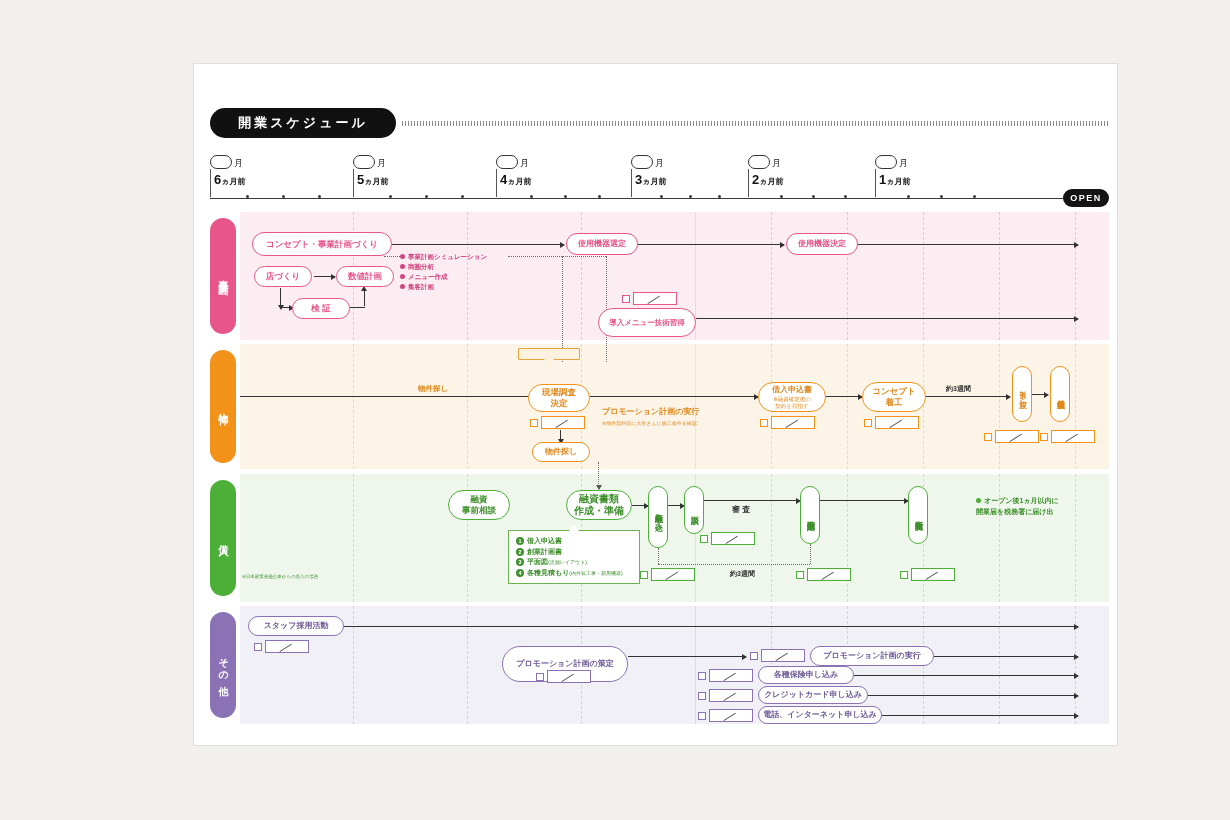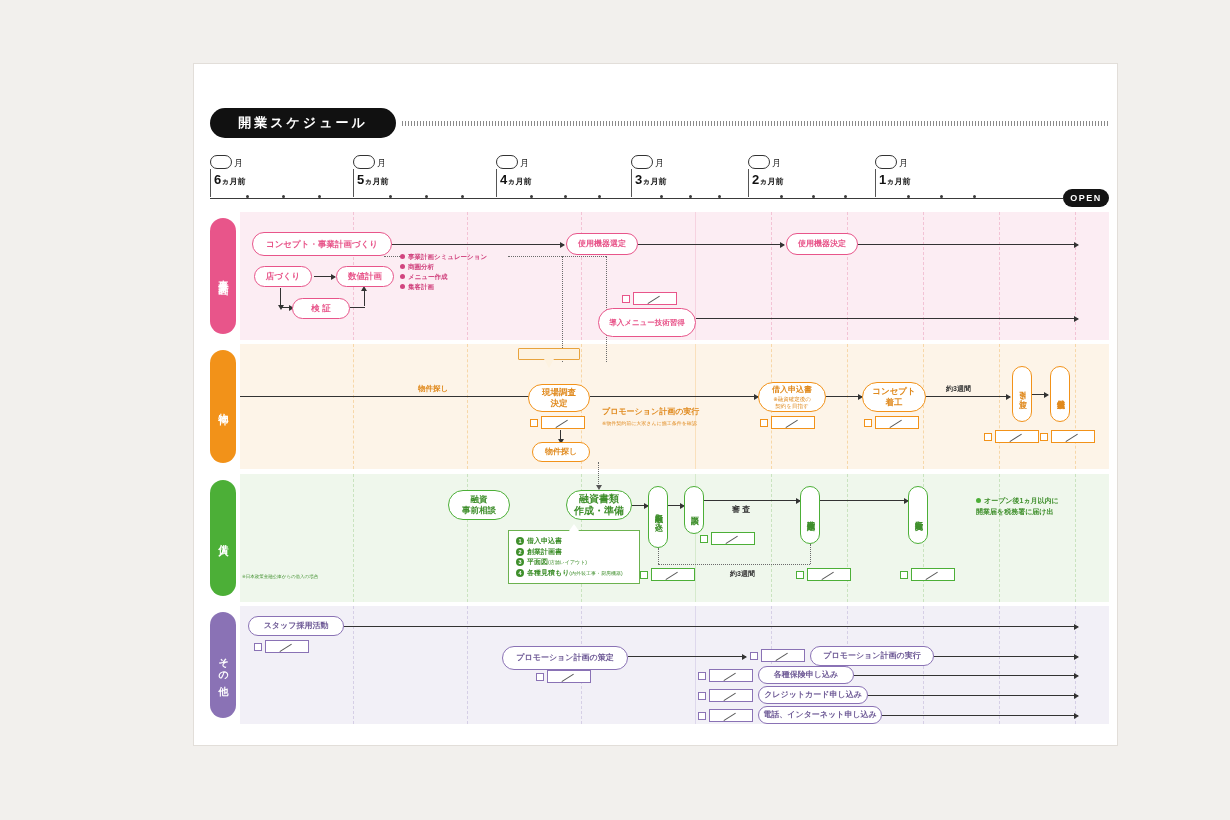--- a/index.html
+++ b/index.html
@@ -451,21 +451,21 @@
 
       <div class="node" style="left:8px; top:10px; width:96px; height:20px; border:1.2px solid #8A72B5; color:#6E5A96; font-size:8px;">
         <span>スタッフ採用活動</span>
       </div>
       <div class="arrow" style="left:104px; top:20px; width:734px;"></div>
       <div class="datebox" style="left:14px; top:34px;">
         <span class="chk" style="border:1px solid #8A72B5;"></span>
         <span class="fld" style="border:1px solid #8A72B5;"></span>
       </div>
 
-      <div class="node" style="left:262px; top:40px; width:126px; height:24px; border:1.2px solid #8A72B5; color:#6E5A96; font-size:8px;">
+      <div class="node" style="left:262px; top:40px; width:126px; height:36px; border:1.2px solid #8A72B5; color:#6E5A96; font-size:8px;">
         <span>プロモーション計画の策定</span>
       </div>
       <div class="arrow" style="left:388px; top:50px; width:118px;"></div>
       <div class="datebox" style="left:296px; top:64px;">
         <span class="chk" style="border:1px solid #8A72B5;"></span>
         <span class="fld" style="border:1px solid #8A72B5;"></span>
       </div>
 
       <div class="datebox" style="left:510px; top:43px;">
         <span class="chk" style="border:1px solid #8A72B5;"></span>

